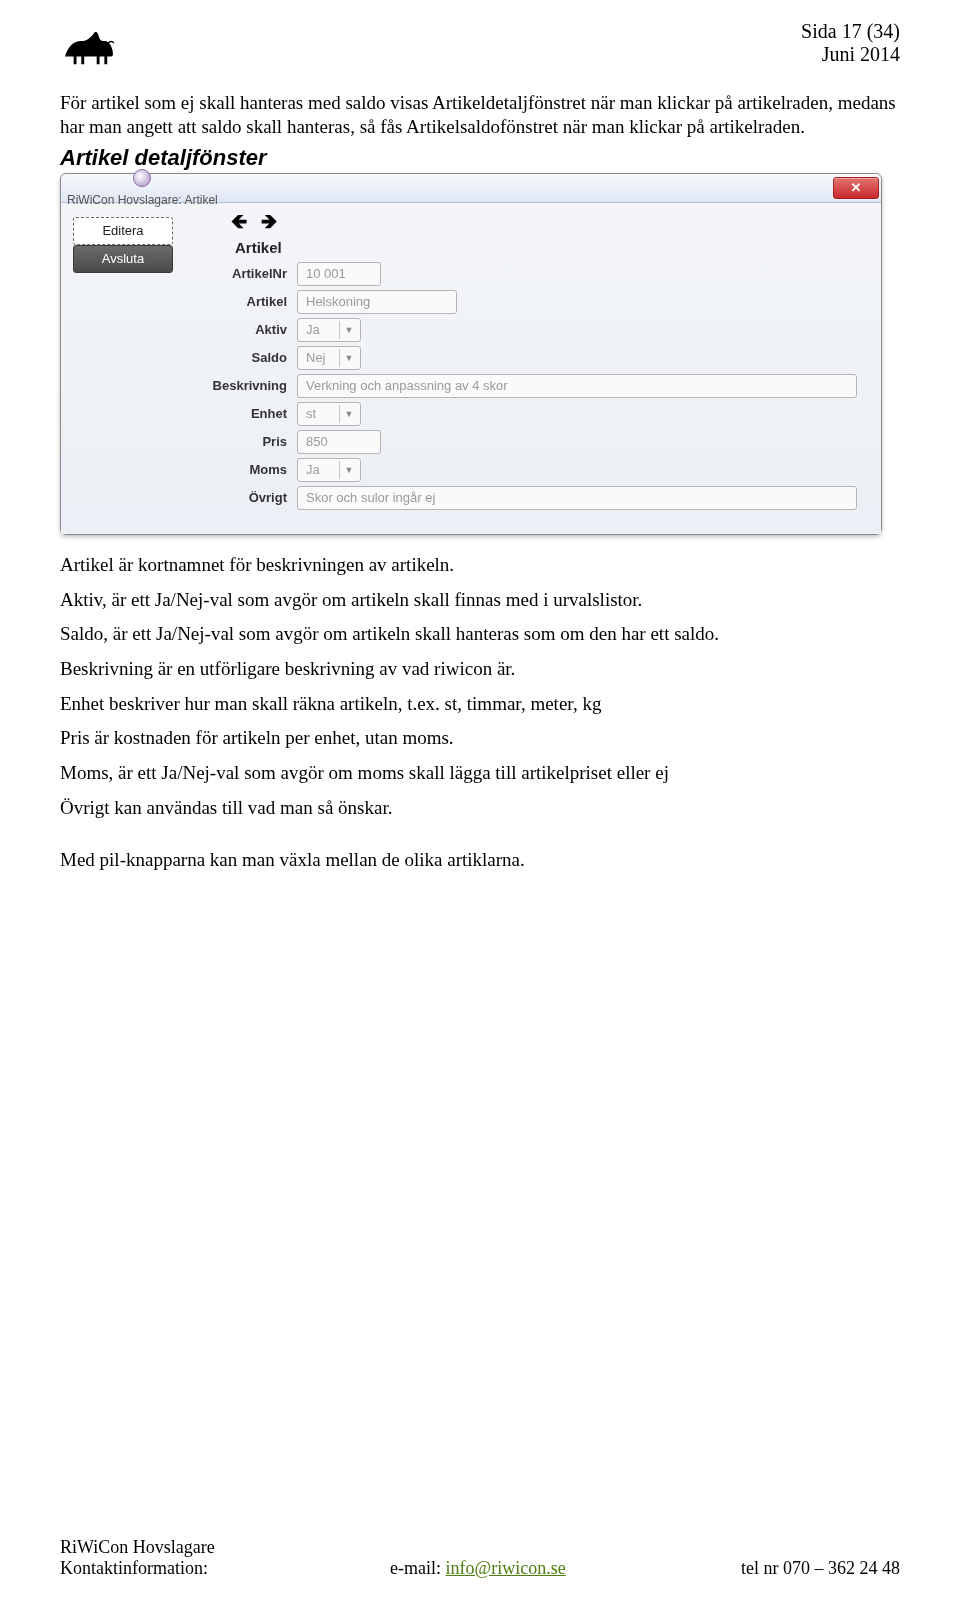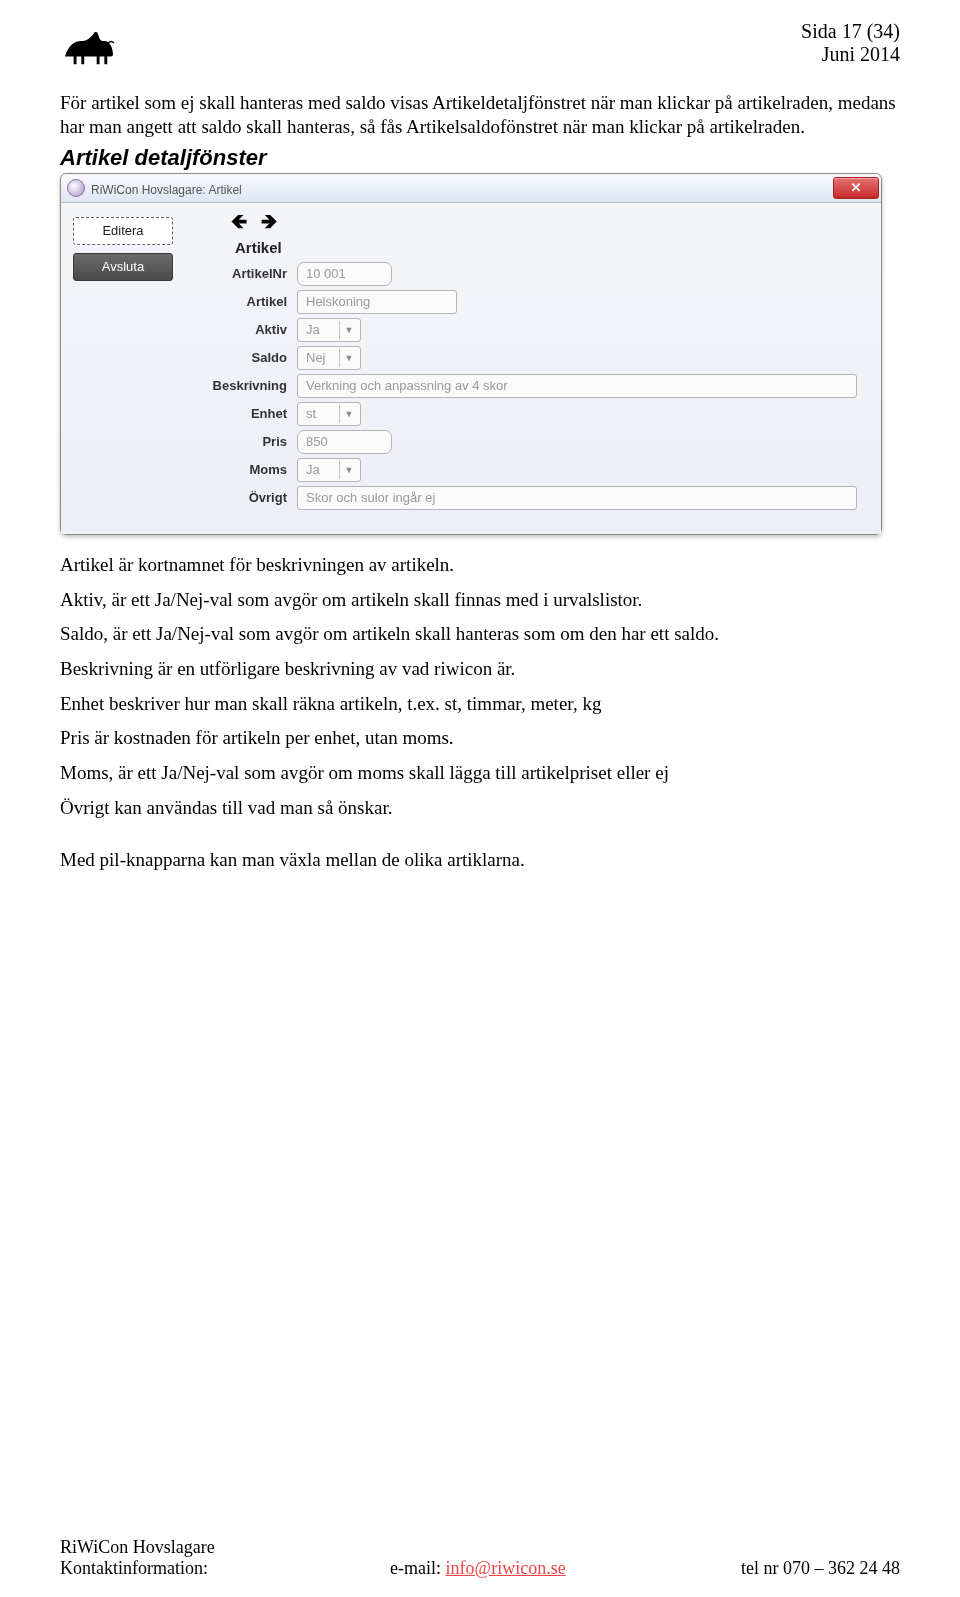--- a/index.html
+++ b/index.html
@@ -72,24 +72,25 @@
     align-items: center;
     justify-content: space-between;
     height: 28px;
     padding: 0 0 0 6px;
     background: linear-gradient(#f7f9fd,#dfe6f4);
     border-bottom: 1px solid #b7bfcf;
     border-radius: 6px 6px 0 0;
   }
   .win-titlebar .left {
     display: flex;
-    align-items: flex-end;
+    align-items: center;
     gap: 6px;
     color: #555;
     font-size: 12px;
+    flex-direction: column;
   }
   .app-icon {
     width: 16px; height:16px;
     border-radius: 50%;
     border: 1px solid #8a6fa0;
     background: radial-gradient(circle at 6px 6px,#fff,#cab9dd 60%,#a78cc2);
   }
   .close-btn {
     width: 44px; height: 20px;
     margin-right: 2px;
@@ -101,21 +102,21 @@
     box-shadow: inset 0 1px 0 rgba(255,255,255,0.4);
   }
   .win-body {
     display:flex;
     padding: 10px 12px 20px 12px;
     gap: 24px;
     background: linear-gradient(#f3f5f9,#eceff5);
   }
   .sidebar {
     width: 100px;
-    display:flex;flex-direction:column;gap:8px;
+    display:flex;flex-direction:column;
     padding-top: 4px;
   }
   .side-btn {
     height: 26px;
     border: 1px solid #7a7a7a;
     border-radius: 3px;
     background: linear-gradient(#fdfdfd,#e6e6e6);
     display:flex;align-items:center;justify-content:center;
     font-size: 13px;
     color:#222;
@@ -148,37 +149,37 @@
     height: 24px;
     border:1px solid #b5b5b5;
     border-radius:3px;
     background:#fafafa;
     padding: 0 8px;
     color:#9a9a9a;
     font-size:13px;
     display:flex;align-items:center;
     box-sizing:border-box;
   }
-  .w-short { width:95px;border-radius:7px; }
+  .w-short { width:84px; }
   .w-med { width:160px; }
   .w-long { width:560px; }
   .w-combo { width:64px; position:relative; padding-right:22px;}
   .combo-caret {
     position:absolute; right:2px; top:2px; bottom:2px; width:18px;
     border-left:1px solid #c5c5c5;
     display:flex;align-items:center;justify-content:center;
     color:#888;font-size:9px;
   }
 
   .body-para {
     font-size: 19px;
     line-height:1.3;
     margin: 10px 0;
   }
-  .link { color:#ef4444; text-decoration:underline; }
+  .link { color:#4d7c0f; text-decoration:underline; }
 
   .footer {
     position:absolute;
     bottom: 18px;
     left:60px; right:60px;
     font-size:18px;
     display:flex;
     justify-content:space-between;
   }
   .footer .f-left { text-align:left; }

